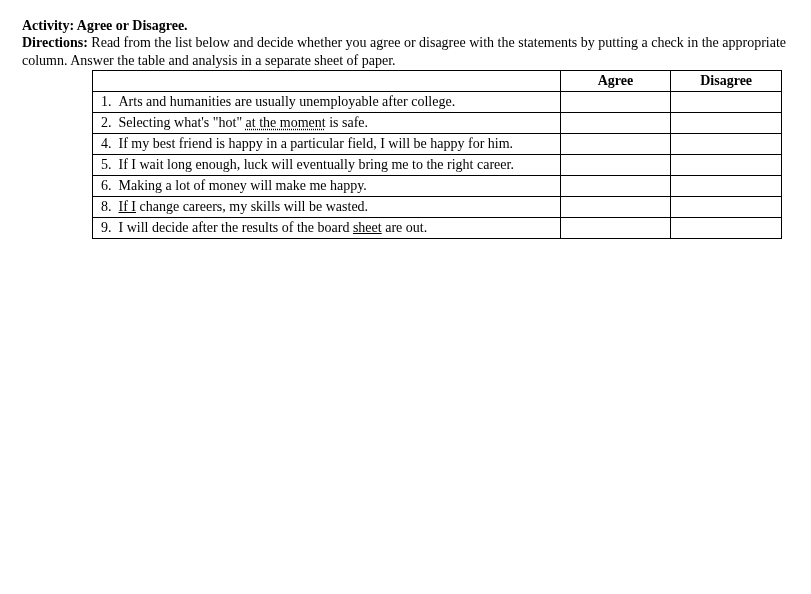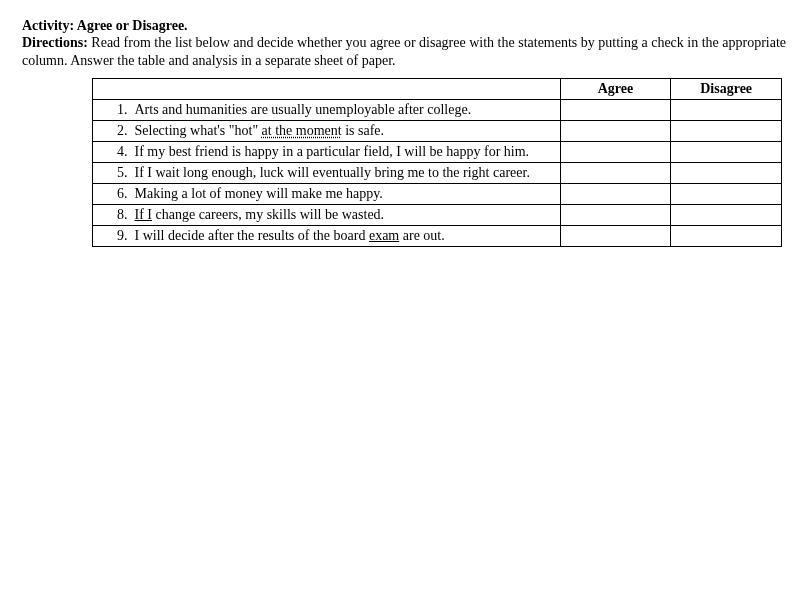--- a/index.html
+++ b/index.html
@@ -10,21 +10,21 @@
       margin: 0;
       padding: 18px 22px;
       width: 811px;
       box-sizing: border-box;
     }
     .activity-line {
       font-weight: bold;
       margin-bottom: 0;
     }
     .directions {
-      margin-bottom: 8px;
+      margin-bottom: 0;
       line-height: 1.3;
     }
     .directions b {
       font-weight: bold;
     }
     table {
       border-collapse: collapse;
       margin-left: 70px;
       width: 690px;
     }
@@ -37,21 +37,21 @@
       width: 80px;
       text-align: center;
       font-weight: bold;
     }
     .col-statement {
       width: 380px;
     }
     .statement-cell {
       text-align: justify;
       text-justify: inter-word;
-      padding-left: 24px;
+      padding-left: 8px;
     }
     .statement-text {
       display: block;
       padding-left: 26px;
       text-indent: -26px;
     }
     .underline-dotted {
       text-decoration: underline dotted;
     }
     .underline-solid {
@@ -122,21 +122,21 @@
   <tr>
     <td class="statement-cell">
       <span class="statement-text"><span>8.</span>&nbsp;&nbsp;<span class="underline-solid">If I</span><span> change careers, my skills will be wasted.</span></span>
     </td>
     <td></td>
     <td></td>
   </tr>
 
   <tr>
     <td class="statement-cell">
-      <span class="statement-text"><span>9.</span>&nbsp;&nbsp;<span>I will decide after the results of the board </span><span class="underline-solid">exam</span><span> are out.</span></span>
+      <span class="statement-text"><span>9.</span>&nbsp;&nbsp;<span>I will decide after the results of the board </span><span class="underline-solid">sheet</span><span> are out.</span></span>
     </td>
     <td></td>
     <td></td>
   </tr>
 
 
 </tbody>
   </table>
 
 </body></html>

